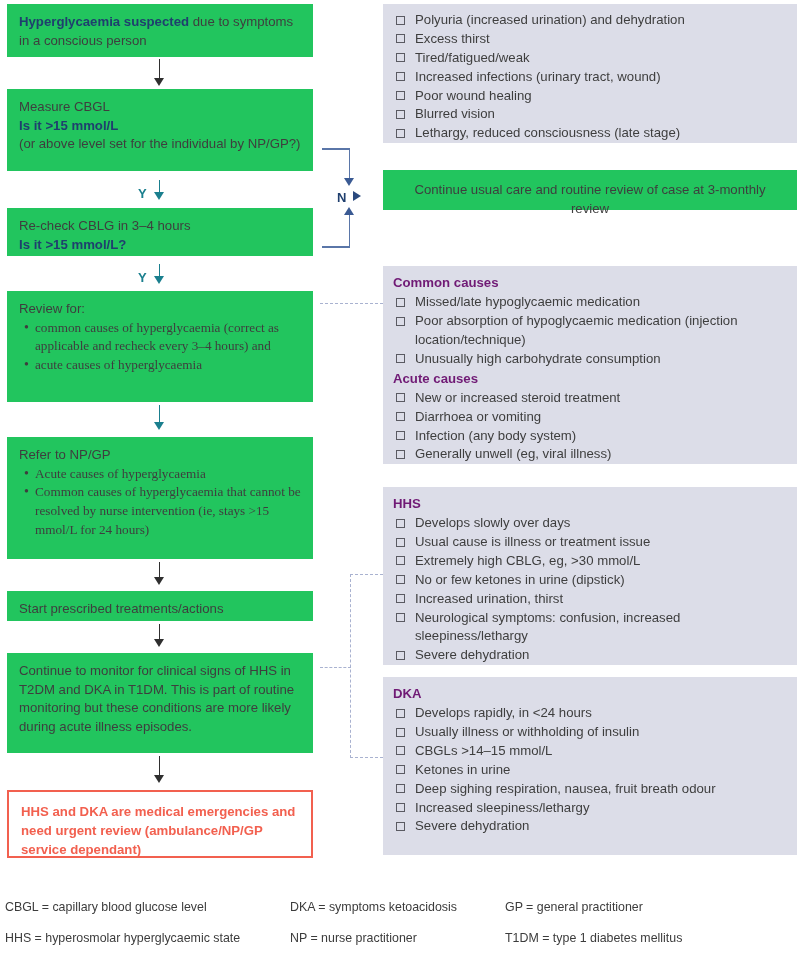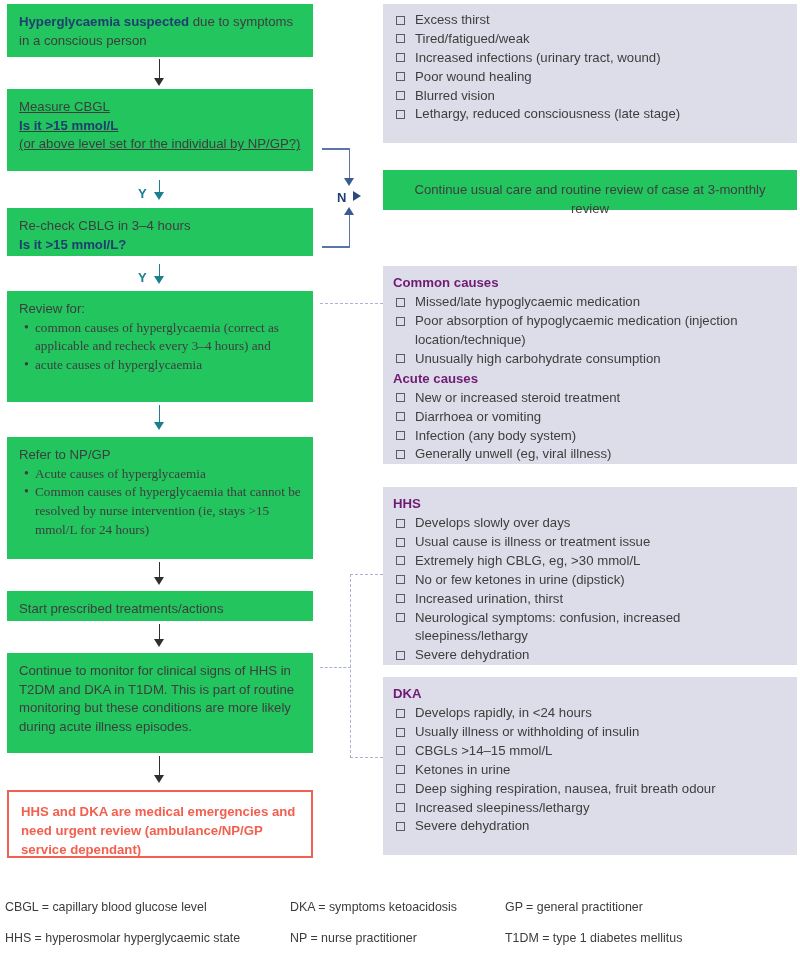--- a/index.html
+++ b/index.html
@@ -146,21 +146,21 @@
 
 <div class="canvas">
 
   <div class="box light" style="left:7px; top:4px; width:306px; height:53px;">
     <span class="bold">Hyperglycaemia suspected</span><span> due to symptoms in a conscious person</span>
   </div>
 
   <div class="v-line" style="left:158.5px; top:59px; height:22px;"></div>
   <div class="tri-down" style="left:154px; top:78px;"></div>
 
-  <div class="box light" style="left:7px; top:89px; width:306px; height:82px;text-decoration:underline;">
+  <div class="box light" style="left:7px; top:89px; width:306px; height:82px;">
     <div>Measure CBGL</div>
     <div class="bold">Is it &gt;15 mmol/L</div>
     <div>(or above level set for the individual by NP/GP?)</div>
   </div>
 
   <div class="v-line teal" style="left:158.5px; top:180px; height:16px;"></div>
   <div class="tri-down teal" style="left:154px; top:192px;"></div>
   <div class="yn-label teal" style="left:138px; top:186px;">Y</div>
 
   <div class="box light" style="left:7px; top:208px; width:306px; height:48px;">
@@ -225,21 +225,21 @@
 
   <div class="dash-h" style="left:320px; top:303px; width:63px;"></div>
 
   <div class="dash-h" style="left:320px; top:667px; width:31px;"></div>
   <div class="dash-v" style="left:350px; top:574px; height:184px;"></div>
   <div class="dash-h" style="left:350px; top:574px; width:33px;"></div>
   <div class="dash-h" style="left:350px; top:757px; width:33px;"></div>
 
   <div class="box purple" style="left:383px; top:4px; width:414px; height:139px; padding:7px 10px 7px 10px;">
     <ul class="chks">
-      <li><span class="cbx"></span></li>
+      <li><span class="cbx"></span><span>Polyuria (increased urination) and dehydration</span></li>
       <li><span class="cbx"></span><span>Excess thirst</span></li>
       <li><span class="cbx"></span><span>Tired/fatigued/weak</span></li>
       <li><span class="cbx"></span><span>Increased infections (urinary tract, wound)</span></li>
       <li><span class="cbx"></span><span>Poor wound healing</span></li>
       <li><span class="cbx"></span><span>Blurred vision</span></li>
       <li><span class="cbx"></span><span>Lethargy, reduced consciousness (late stage)</span></li>
     </ul>
   </div>
 
   <div class="box light" style="left:383px; top:170px; width:414px; height:40px; padding:11px 12px;text-align:center;">

